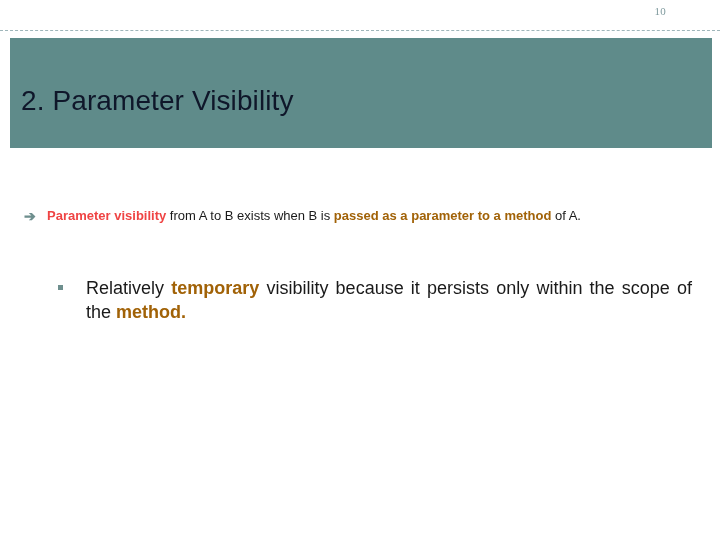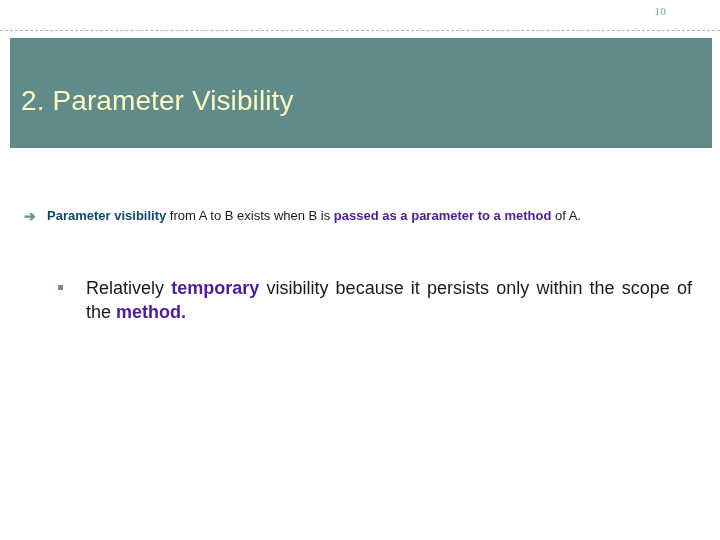--- a/index.html
+++ b/index.html
@@ -55,21 +55,21 @@
     width: 702px;
     height: 110px;
     background: #5f8b8a;
   }
   .title-banner .title-text {
     position: absolute;
     left: 11px;
     bottom: 30px;
     font-size: 28px;
     line-height: 34px;
-    color: #fef9c3;
+    color: #0f172a;
     font-weight: 400;
     letter-spacing: 0.1px;
     white-space: nowrap;
   }
 
   
   .content {
     position: absolute;
     left: 0;
     top: 148px;
@@ -128,25 +128,25 @@
     text-align: justify;
     text-justify: inter-word;
   }
   .bullet-l2.item-2 .bullet-text {
     text-align: left;
   }
 
   
   .run-accent {
     font-weight: bold;
-    color: #0c4a6e;
+    color: #ef4444;
   }
   .run-bold {
     font-weight: bold;
-    color: #4c1d95;
+    color: #a16207;
   }
   .run-normal {
     font-weight: normal;
   }
   
   .bullet-text > span { }
 </style>
 </head>
 <body>
 

